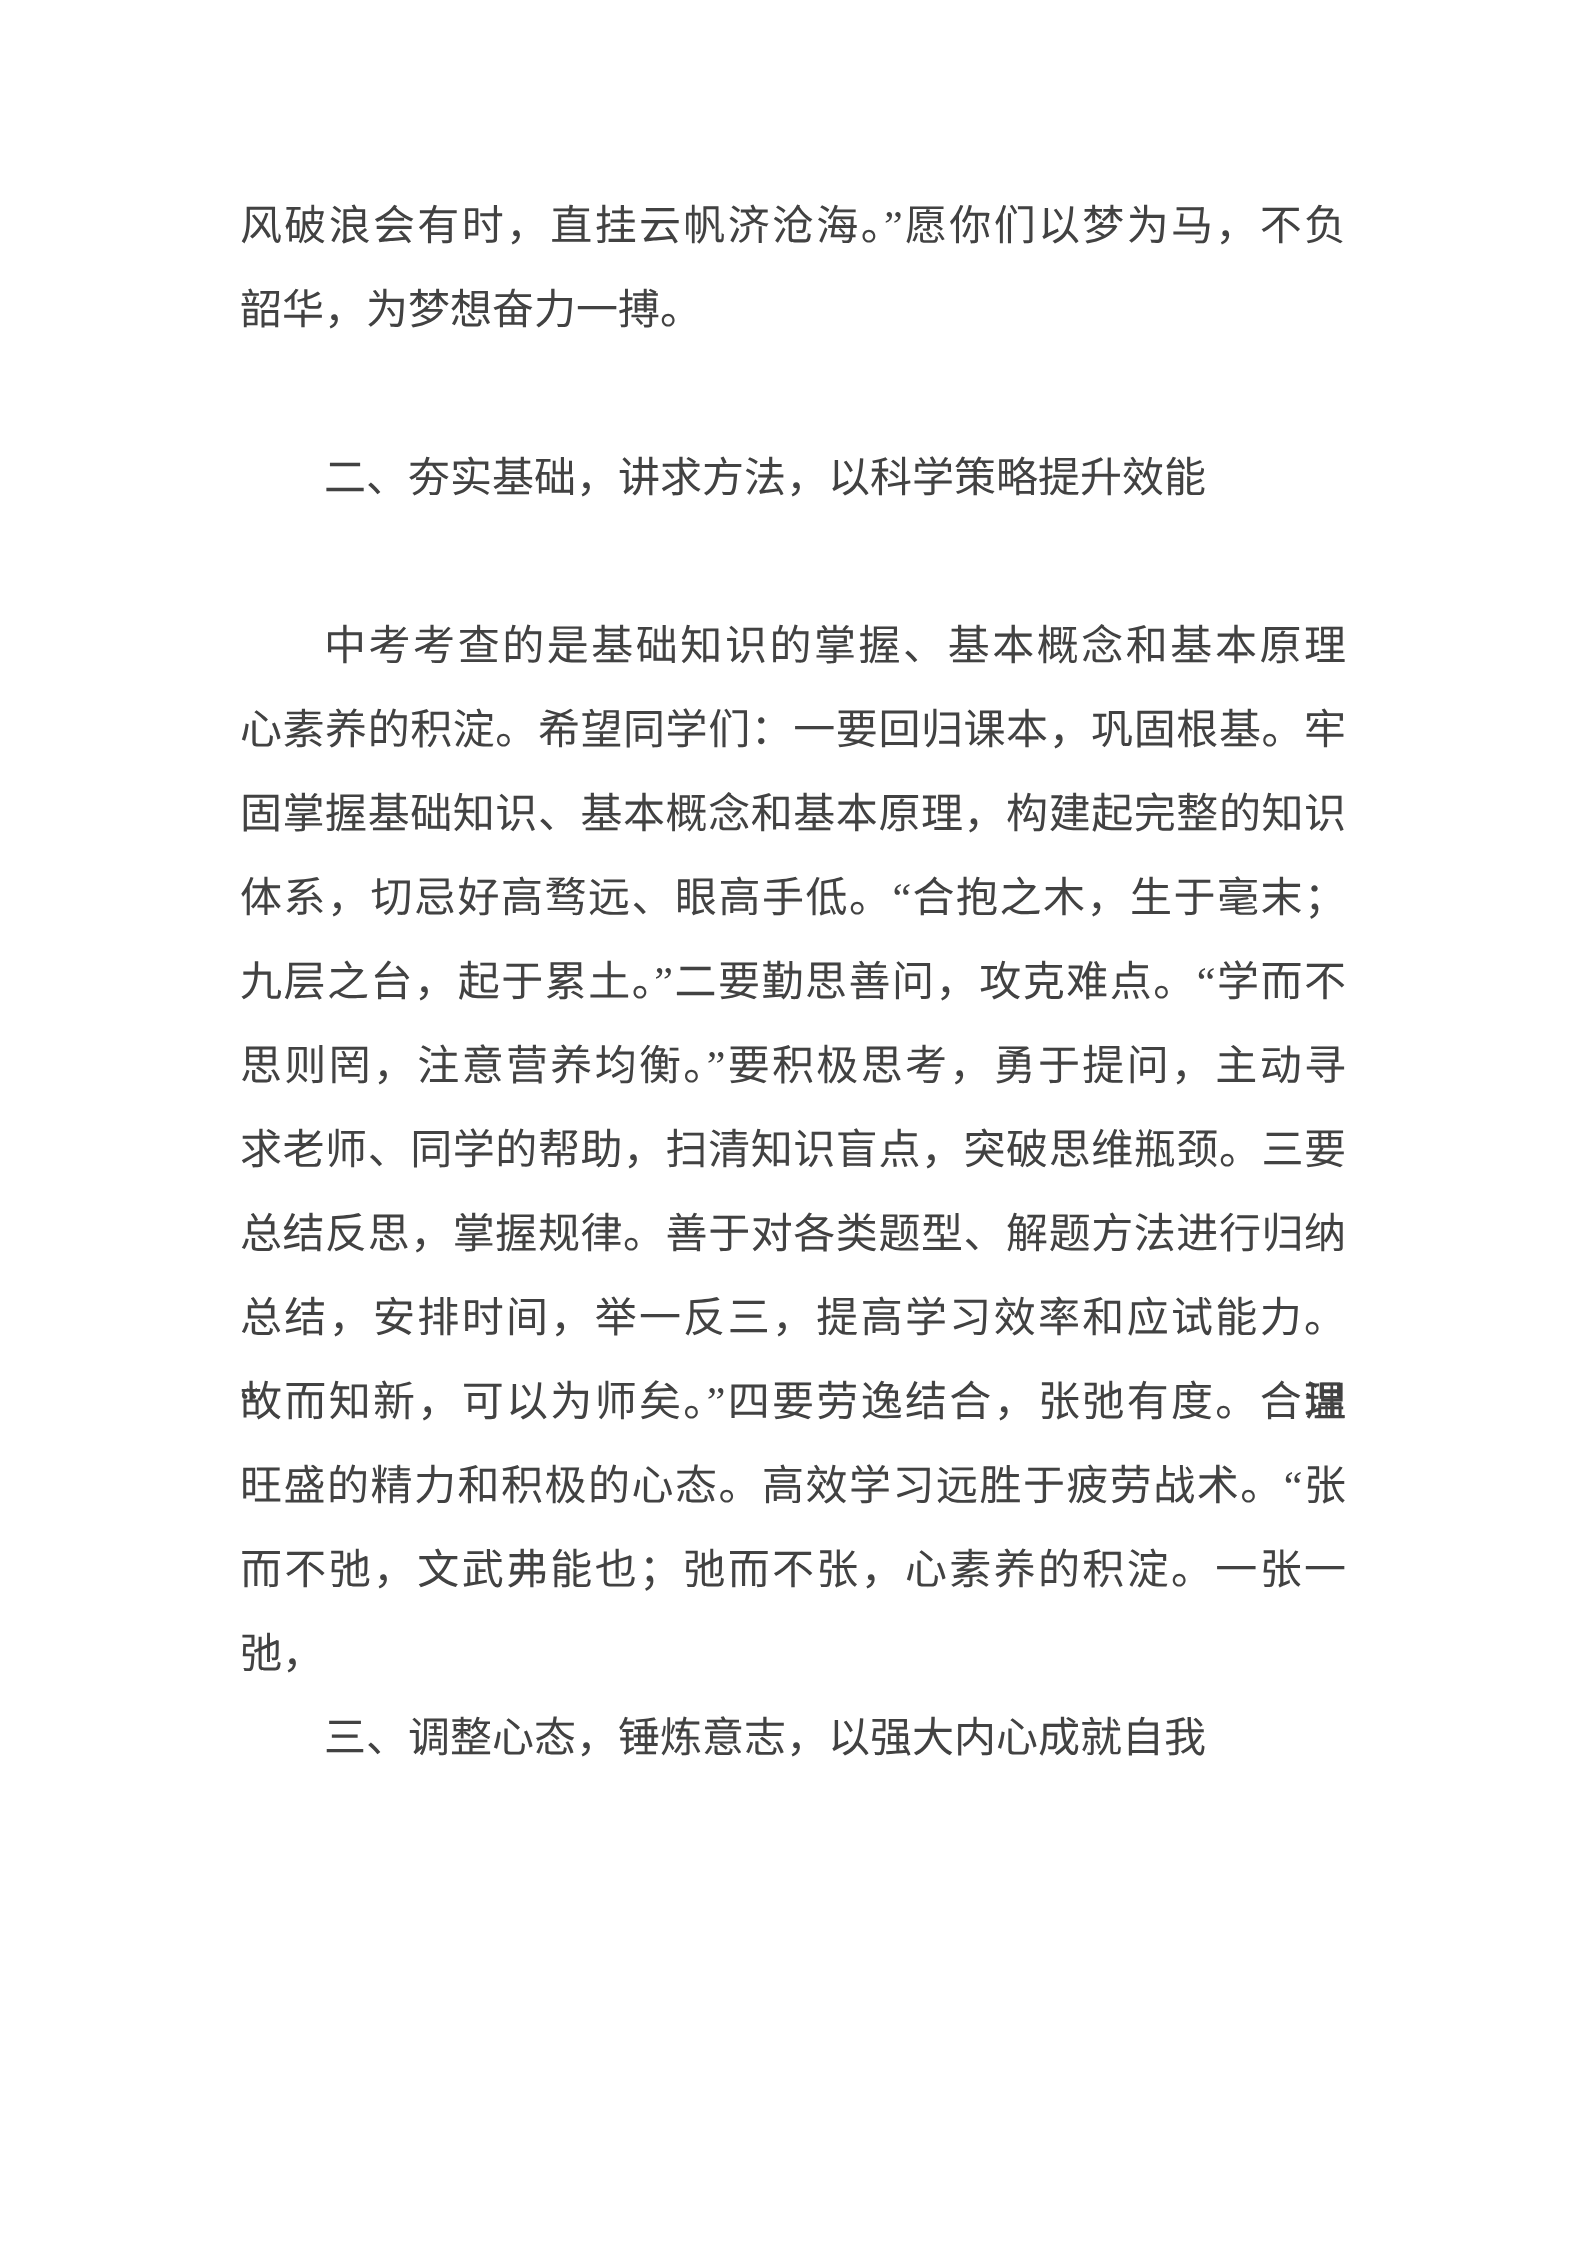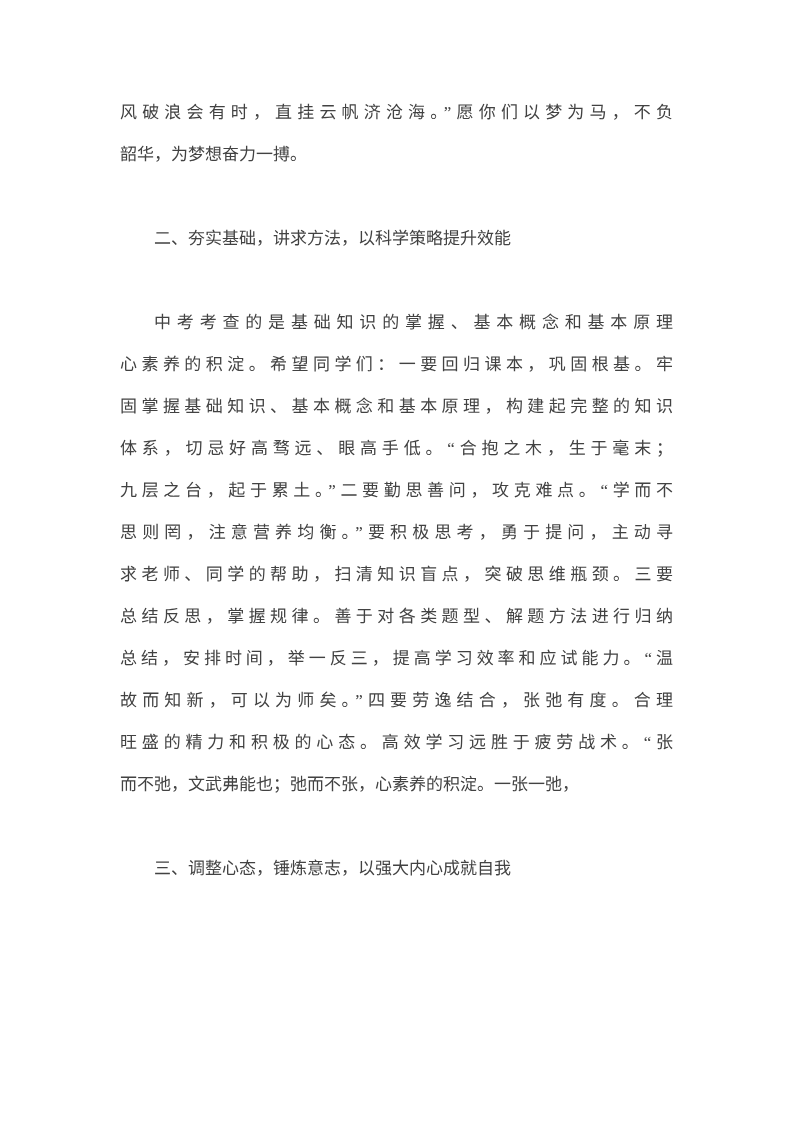--- a/index.html
+++ b/index.html
@@ -12,21 +12,21 @@
     height: 1122px;
     overflow: hidden;
   }
   .page {
     box-sizing: border-box;
     width: 793px;
     height: 1122px;
     padding: 92px 120px 0 120px;
     background: #ffffff;
     font-family: "Liberation Serif", "DejaVu Serif", serif;
-    font-size: 17px;
+    font-size: 21px;
     line-height: 42px;
     color: #424242;
     font-weight: 400;
   }
   .block {
     margin: 0 0 42px 0; 
   }
   .line {
     height: 42px;
     text-align: justify;

